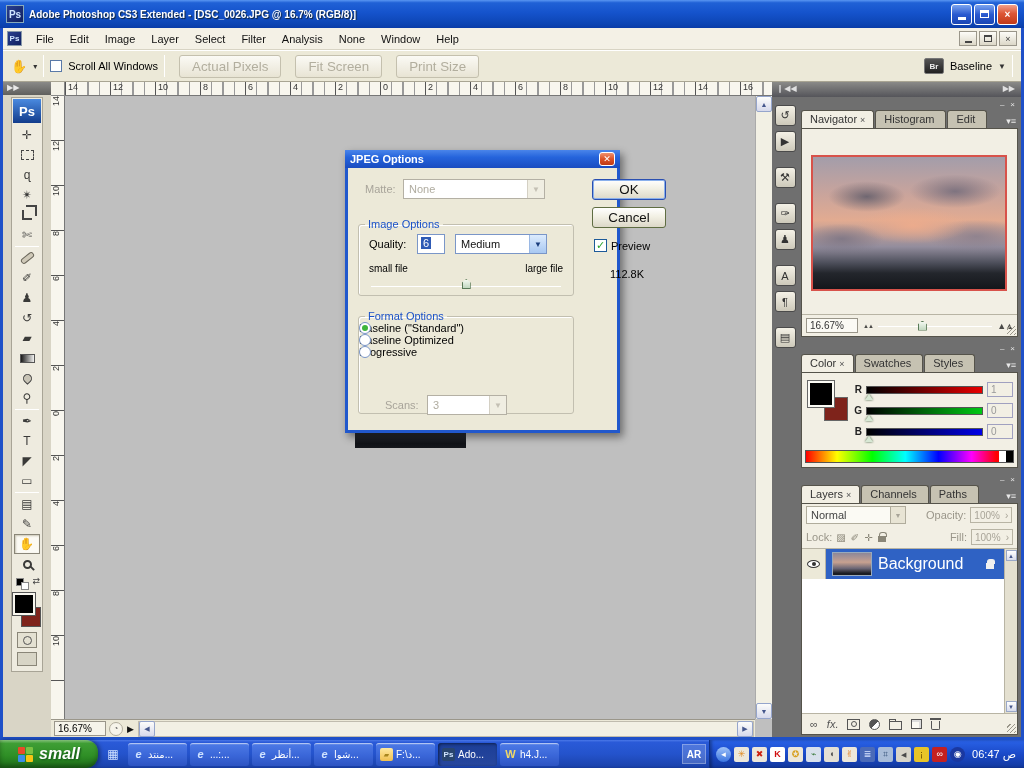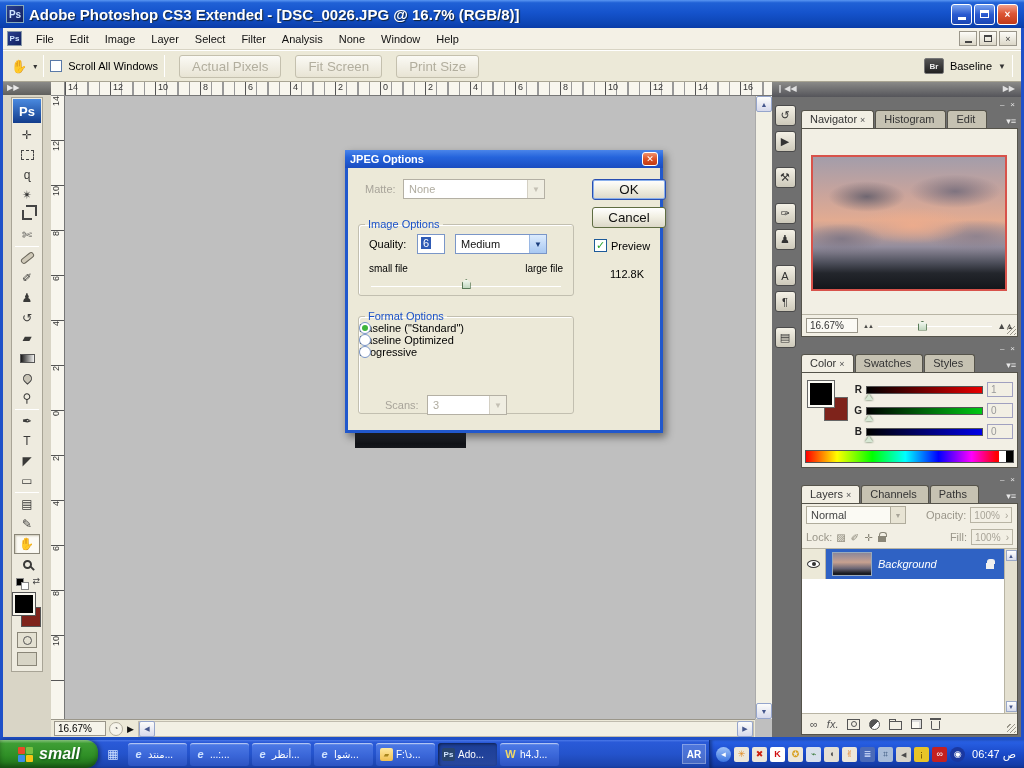--- a/index.html
+++ b/index.html
@@ -5,21 +5,21 @@
   *{box-sizing:border-box;margin:0;padding:0}
   html,body{width:1024px;height:768px;overflow:hidden}
   body{font-family:"Liberation Sans","DejaVu Sans",sans-serif;font-size:11px;background:#000;position:relative}
   .abs{position:absolute}
 
   
   #window{position:absolute;left:0;top:0;width:1024px;height:740px;background:#ece9d8;border-left:3px solid #1e50c8;border-right:3px solid #1e50c8;border-bottom:3px solid #1e50c8;display:flex;flex-direction:column}
   
   .titlebar{height:28px;margin:0 -3px;background:linear-gradient(180deg,#5a96f2 0%,#2061d6 10%,#1553cc 45%,#0d45b4 85%,#0a3ca8 100%);display:flex;align-items:center;padding:0 6px;color:#fff;flex:0 0 28px}
   .app-icon{width:18px;height:18px;background:linear-gradient(135deg,#2a3f8f,#0f2060);border:1px solid #8ab;color:#cfe4ff;font-weight:bold;font-size:10px;display:flex;align-items:center;justify-content:center;margin-right:5px}
-  .titlebar .title{font-weight:bold;font-size:15px;text-shadow:1px 1px 1px #123;flex:1;white-space:nowrap;overflow:hidden}
+  .titlebar .title{font-weight:bold;font-size:10px;text-shadow:1px 1px 1px #123;flex:1;white-space:nowrap;overflow:hidden}
   .winbtns{display:flex;gap:2px}
   .winbtn{width:21px;height:21px;border:1px solid #fff;border-radius:3px;background:linear-gradient(180deg,#7ba4ef,#2a5ad0 50%,#1a46b4);display:flex;align-items:center;justify-content:center;color:#fff;font-size:10px;font-weight:bold}
   .winbtn.close{background:linear-gradient(180deg,#f2a08a,#dd5636 45%,#c23a18)}
   .g-min{display:inline-block;width:8px;height:3px;background:#fff;margin-top:9px}
   .g-restore{display:inline-block;width:9px;height:8px;border:1px solid #fff;border-top:3px solid #fff}
   
   .menubar{height:22px;background:#f4f1e6;border-bottom:1px solid #d8d4c4;display:flex;align-items:center;padding:0 4px;flex:0 0 22px}
   .doc-icon{width:15px;height:15px;background:linear-gradient(135deg,#2a3f8f,#0f2060);border:1px solid #89a;color:#cfe4ff;font-weight:bold;font-size:8px;display:flex;align-items:center;justify-content:center;margin-right:6px}
   .menu-item{padding:3px 8px;color:#111}
   .menubar .spacer{flex:1}
@@ -142,35 +142,35 @@
   .icon-lock::before{content:'';position:absolute;top:-4px;left:1px;width:6px;height:4px;border:1.5px solid #8a8678;border-bottom:none;border-radius:3px 3px 0 0}
   .icon-lock.white, .icon-lock.white::before{background:#f0f0f0;border-color:#f0f0f0}
   .icon-lock.white{background:#f0f0f0}
   .layerlist{flex:1;background:#fff;border-top:1px solid #b8b4a4;position:relative;display:flex;min-height:0}
   .listmain{flex:1}
   .layer-row{height:30px;background:#2f62c4;display:flex;align-items:center;color:#fff}
   .eyecell{width:24px;height:100%;background:#ece9d8;border-right:1px solid #b8b4a4;display:flex;align-items:center;justify-content:center}
   .eye{width:13px;height:8px;border:1px solid #333;border-radius:50%;background:#fff;position:relative}
   .eye::after{content:'';position:absolute;left:4px;top:1px;width:4px;height:4px;background:#333;border-radius:50%}
   .lthumb{width:40px;height:24px;margin:0 6px;border:1px solid #9ab;background:linear-gradient(180deg,#8d8798 0%,#c7a190 42%,#6b6675 70%,#1b1d22 92%)}
-  .lname{flex:1;font-style:italic;font-size:11px}
+  .lname{flex:1;font-size:16px}
   .listscroll{width:13px;background:#e4e0d0;border-left:1px solid #b8b4a4;display:flex;flex-direction:column;justify-content:space-between;align-items:center;padding:1px 0}
   .minibtn{width:11px;height:11px;border:1px solid #9aa8c8;background:linear-gradient(180deg,#fff,#d8dcec);color:#44568c;font-size:6px;display:flex;align-items:center;justify-content:center}
   .layers-bottom{height:21px;border-top:1px solid #b8b4a4;display:flex;align-items:center;gap:9px;padding:0 8px;color:#555;position:relative}
   .lb{font-size:11px}
   .ic-mask{width:13px;height:11px;border:1px solid #555;display:flex;align-items:center;justify-content:center}
   .ic-mask i{width:6px;height:6px;border:1px solid #555;border-radius:50%;display:block}
   .ic-adj{width:11px;height:11px;border:1px solid #555;border-radius:50%;background:linear-gradient(135deg,#555 50%,#fff 50%)}
   .ic-folder{width:13px;height:9px;border:1px solid #555;position:relative;margin-top:2px}
   .ic-folder::before{content:'';position:absolute;left:-1px;top:-3px;width:5px;height:2px;border:1px solid #555;border-bottom:none}
   .ic-newlayer{width:11px;height:10px;border:1px solid #555;background:#fbfaf4;box-shadow:inset -2px 2px 0 #ddd}
   .ic-trash{width:9px;height:9px;border:1px solid #555;border-top:none;border-radius:0 0 2px 2px;position:relative;margin-top:3px}
   .ic-trash::before{content:'';position:absolute;left:-2px;top:-3px;width:11px;height:2px;background:#555}
   
-  .dialog{position:absolute;left:345px;top:150px;width:318px;height:283px;border:3px solid #2158cc;border-top:none;background:#ece9d8;box-shadow:3px 4px 8px rgba(0,0,0,.45);z-index:50}
+  .dialog{position:absolute;left:345px;top:150px;width:275px;height:283px;border:3px solid #2158cc;border-top:none;background:#ece9d8;box-shadow:3px 4px 8px rgba(0,0,0,.45);z-index:50}
   .dlg-title{height:18px;margin:0 -3px;background:linear-gradient(180deg,#4a85ea 0%,#2564dc 40%,#1a4cc0 100%);display:flex;align-items:center;padding:0 5px;color:#fff;font-weight:bold}
   .dlg-title .t{flex:1;font-size:11px}
   .dlg-close{width:16px;height:14px;border:1px solid #fff;border-radius:3px;background:linear-gradient(180deg,#f0926e,#dc5226 50%,#c03a14);color:#fff;font-size:9px;display:flex;align-items:center;justify-content:center}
   .dlg-body{position:relative;height:262px;font-size:11px}
   .dis-label{color:#a8a49a}
   .xp-combo{height:20px;border:1px solid #b4b0a4;background:#fff;display:flex;align-items:center}
   .xp-combo .v{flex:1;padding:0 5px;color:#b0aca0}
   .xp-combo .a{width:17px;height:100%;border-left:1px solid #d4d0c4;background:#f0eee2;color:#c4c0b4;font-size:8px;display:flex;align-items:center;justify-content:center}
   .xp-combo.enabled{border-color:#7a96c8}
   .xp-combo.enabled .v{color:#111}

